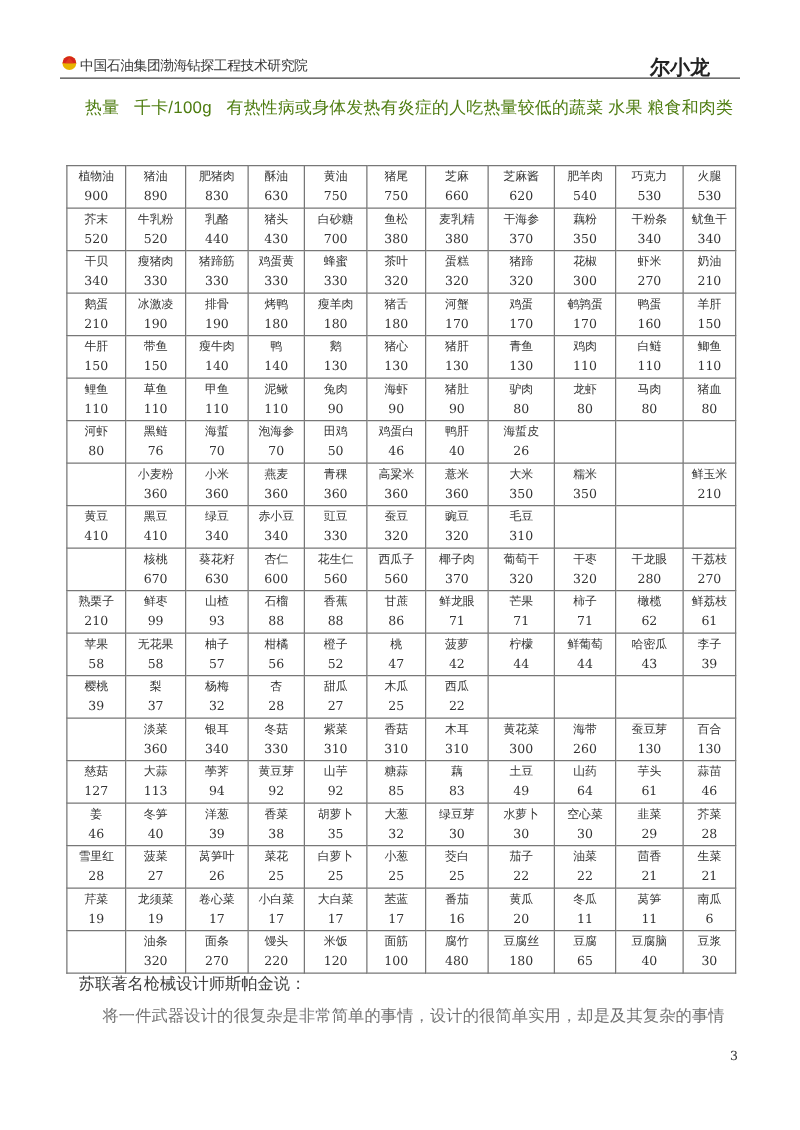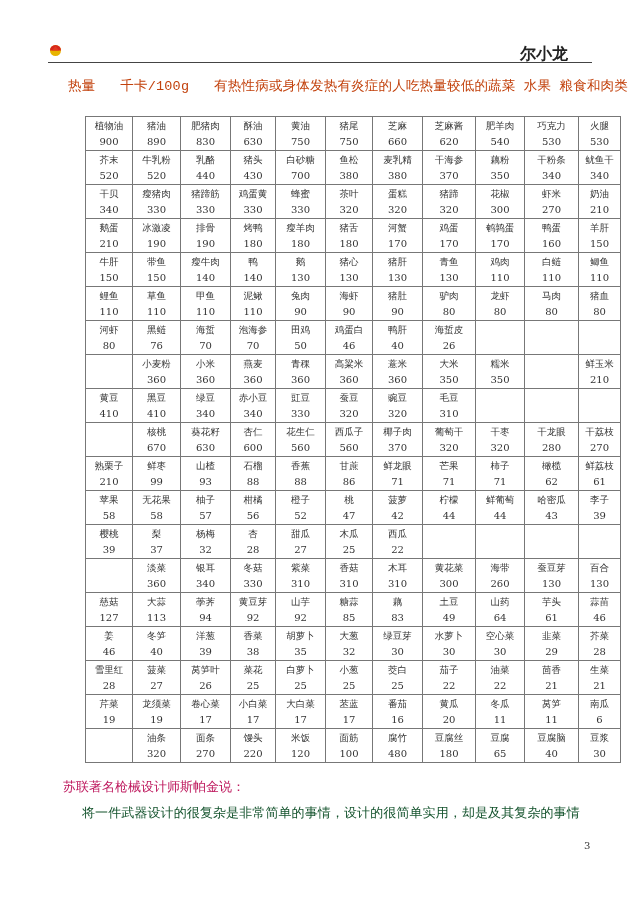--- a/index.html
+++ b/index.html
@@ -45,32 +45,31 @@
       top: 4px;
       font-size: 16px;
       font-weight: bold;
       color: #222;
     }
     .title {
       position: absolute;
       left: 68px;
       top: 77px;
       font-size: 13.5px;
-      color: #c2410c;
-      font-family: Liberation Mono, monospace;
+      color: #4d7c0f;
+      font-family: Liberation Sans, sans-serif;
       white-space: pre;
       letter-spacing: 0.2px;
     }
     table.cal {
       position: absolute;
       left: 53px;
-      top: 116px;
+      top: 132px;
       border-collapse: collapse;
       table-layout: fixed;
-      margin-left: 32px;
     }
     table.cal td {
       border: 1px solid #777;
       padding: 0;
       height: 33px;
       text-align: center;
       vertical-align: middle;
       font-size: 10px;
       line-height: 16px;
       color: #333;
@@ -78,49 +77,50 @@
     td .nm, td .vl {
       display: block;
     }
     td .nm { font-family: "DejaVu Sans", "Liberation Sans", sans-serif; font-size: 9.5px; }
     td .vl { font-size: 10px; }
     .quote-intro {
       position: absolute;
       left: 63px;
       top: 778px;
       font-size: 13px;
-      color: #be185d;
+      color: #404040;
       font-family: Liberation Mono, monospace;
     }
     .quote {
       position: absolute;
       left: 82px;
       top: 804px;
       font-size: 13px;
-      color: #14532d;
+      color: #737373;
       font-family: "DejaVu Sans", "Liberation Sans", sans-serif;
       letter-spacing: 0.1px;
     }
     .page-num {
       position: absolute;
       left: 584px;
       top: 840px;
       font-size: 10px;
       color: #333;
     }
   </style>
 </head>
 <body>
 
 <div class="header">
   <svg class="logo" viewBox="0 0 26 24">
     <circle cx="13" cy="13" r="11" fill="#e8b400"></circle>
     <path d="M2 13 A11 11 0 0 1 24 13 L13 13 Z" fill="#d7261e"></path>
     <path d="M6 13 L13 4 L20 13 Z" fill="#e23a1f"></path>
   </svg>
+  <span class="org">中国石油集团渤海钻探工程技术研究院</span>
   <span class="author">尔小龙</span>
 </div>
 
 <div class="title">热量   千卡/100g   有热性病或身体发热有炎症的人吃热量较低的蔬菜 水果 粮食和肉类</div>
 
 <table class="cal">
   <colgroup>
     <col style="width:47px">
       <col style="width:48px">
       <col style="width:50px">

